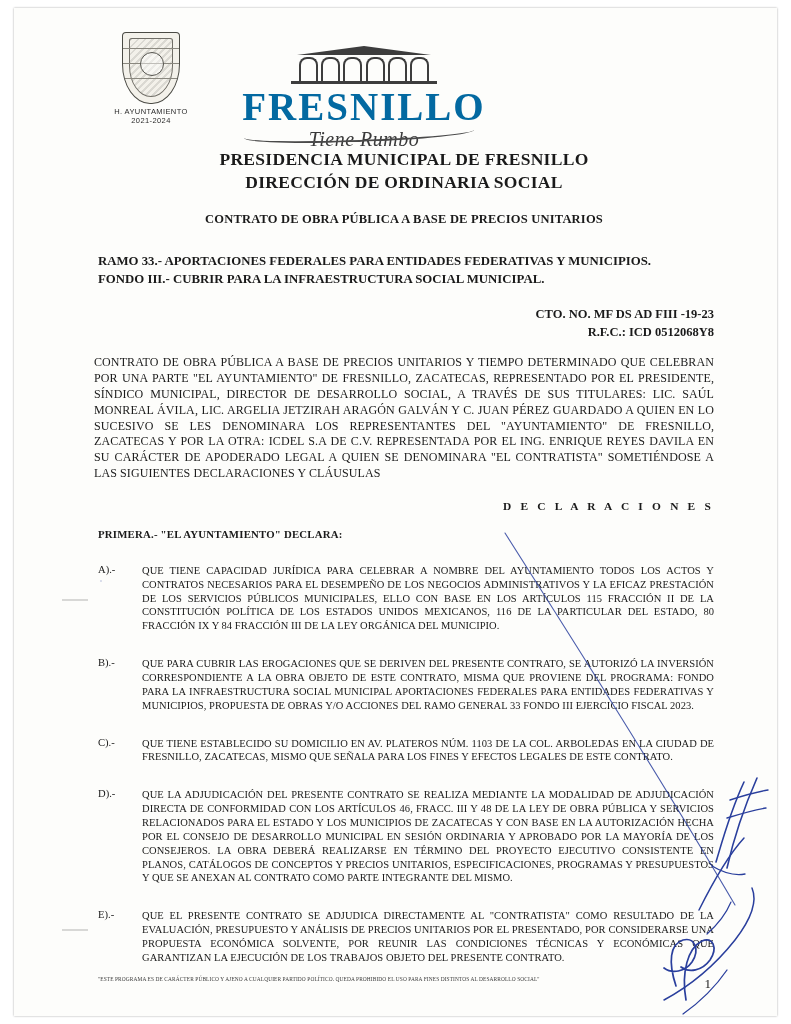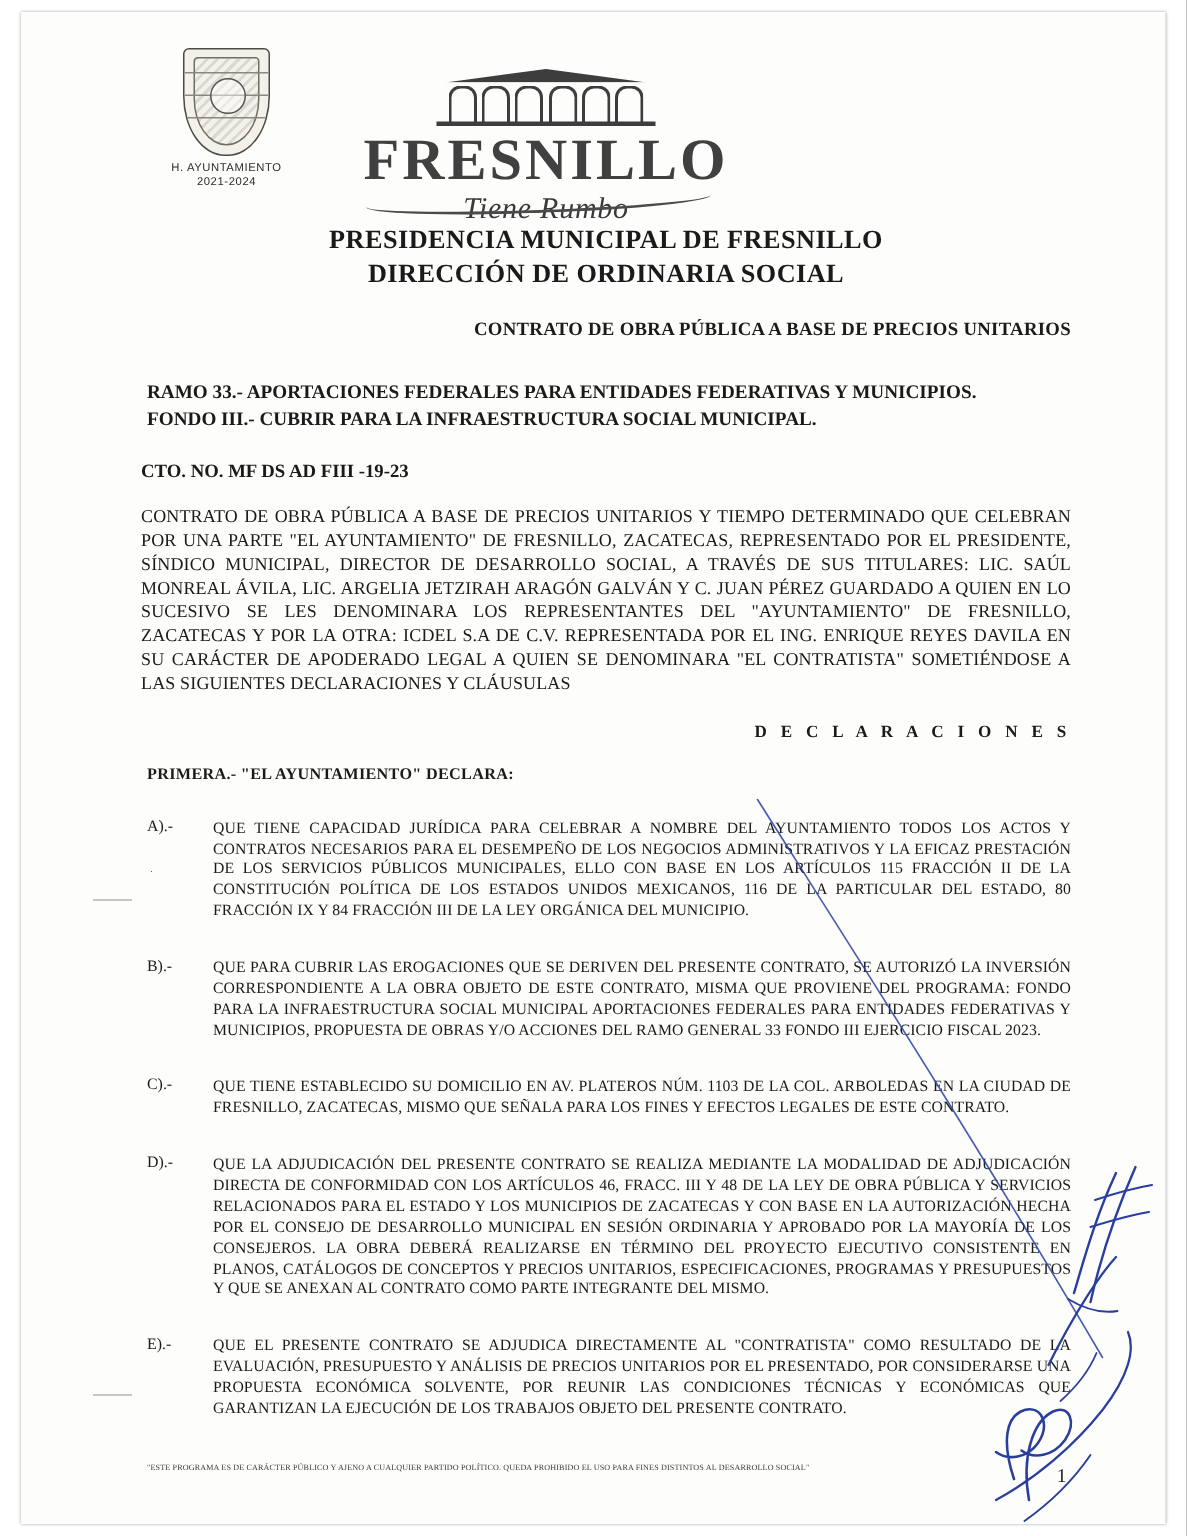--- a/index.html
+++ b/index.html
@@ -126,21 +126,21 @@
     position: absolute;
     left: 2px; right: 2px; top: 41px;
     height: 3px;
     background: #3d3d3d;
   }
   .fresnillo-word {
     font-family: "Liberation Serif", serif;
     font-weight: bold;
     font-size: 39px;
     letter-spacing: 2px;
-    color: #404040;
+    color: #0369a1;
     line-height: 1;
   }
   .tieneRumbo {
     font-family: Liberation Serif, serif;
     font-style: italic;
     font-size: 20px;
     color: #3a3a3a;
     margin-top: 2px;
     letter-spacing: .5px;
   }
@@ -157,35 +157,35 @@
 
   
   .h-title {
     text-align: center;
     font-weight: bold;
     font-size: 17.5px;
     letter-spacing: .3px;
     line-height: 1.32;
   }
   .h-sub {
-    text-align: right;
+    text-align: center;
     font-weight: bold;
     font-size: 12.5px;
     letter-spacing: .2px;
     margin-top: 18px;
   }
   .ramo {
     margin-top: 26px;
     font-weight: bold;
     font-size: 12.8px;
     line-height: 1.4;
     padding-left: 4px;
   }
   .cto {
-    text-align: left;
+    text-align: right;
     font-weight: bold;
     font-size: 12.5px;
     margin-top: 16px;
     line-height: 1.45;
   }
   .para {
     text-align: justify;
     font-size: 12px;
     line-height: 1.32;
     margin-top: 14px;
@@ -303,20 +303,21 @@
       </div>
       <div class="h-sub">CONTRATO DE OBRA PÚBLICA A BASE DE PRECIOS UNITARIOS</div>
 
       <div class="ramo">
         <div>RAMO 33.- APORTACIONES FEDERALES PARA ENTIDADES FEDERATIVAS Y MUNICIPIOS.</div>
         <div>FONDO III.- CUBRIR PARA LA INFRAESTRUCTURA SOCIAL MUNICIPAL.</div>
       </div>
 
       <div class="cto">
         <div>CTO. NO. MF DS AD FIII -19-23</div>
+        <div>R.F.C.: ICD 0512068Y8</div>
       </div>
 
       <div class="para">CONTRATO DE OBRA PÚBLICA A BASE DE PRECIOS UNITARIOS Y TIEMPO DETERMINADO QUE CELEBRAN POR UNA PARTE "EL AYUNTAMIENTO" DE FRESNILLO, ZACATECAS, REPRESENTADO POR EL PRESIDENTE, SÍNDICO MUNICIPAL, DIRECTOR DE DESARROLLO SOCIAL, A TRAVÉS DE SUS TITULARES: LIC. SAÚL MONREAL ÁVILA, LIC. ARGELIA JETZIRAH ARAGÓN GALVÁN Y C. JUAN PÉREZ GUARDADO A QUIEN EN LO SUCESIVO SE LES DENOMINARA LOS REPRESENTANTES DEL "AYUNTAMIENTO" DE FRESNILLO, ZACATECAS Y POR LA OTRA: ICDEL S.A DE C.V. REPRESENTADA POR EL ING. ENRIQUE REYES DAVILA EN SU CARÁCTER DE APODERADO LEGAL A QUIEN SE DENOMINARA "EL CONTRATISTA" SOMETIÉNDOSE A LAS SIGUIENTES DECLARACIONES Y CLÁUSULAS</div>
 
       <div class="declaraciones">D E C L A R A C I O N E S</div>
 
       <div class="primera">PRIMERA.- "EL AYUNTAMIENTO" DECLARA:</div>
 
       <div class="clause gap">
         <div class="mark">A).-</div>

